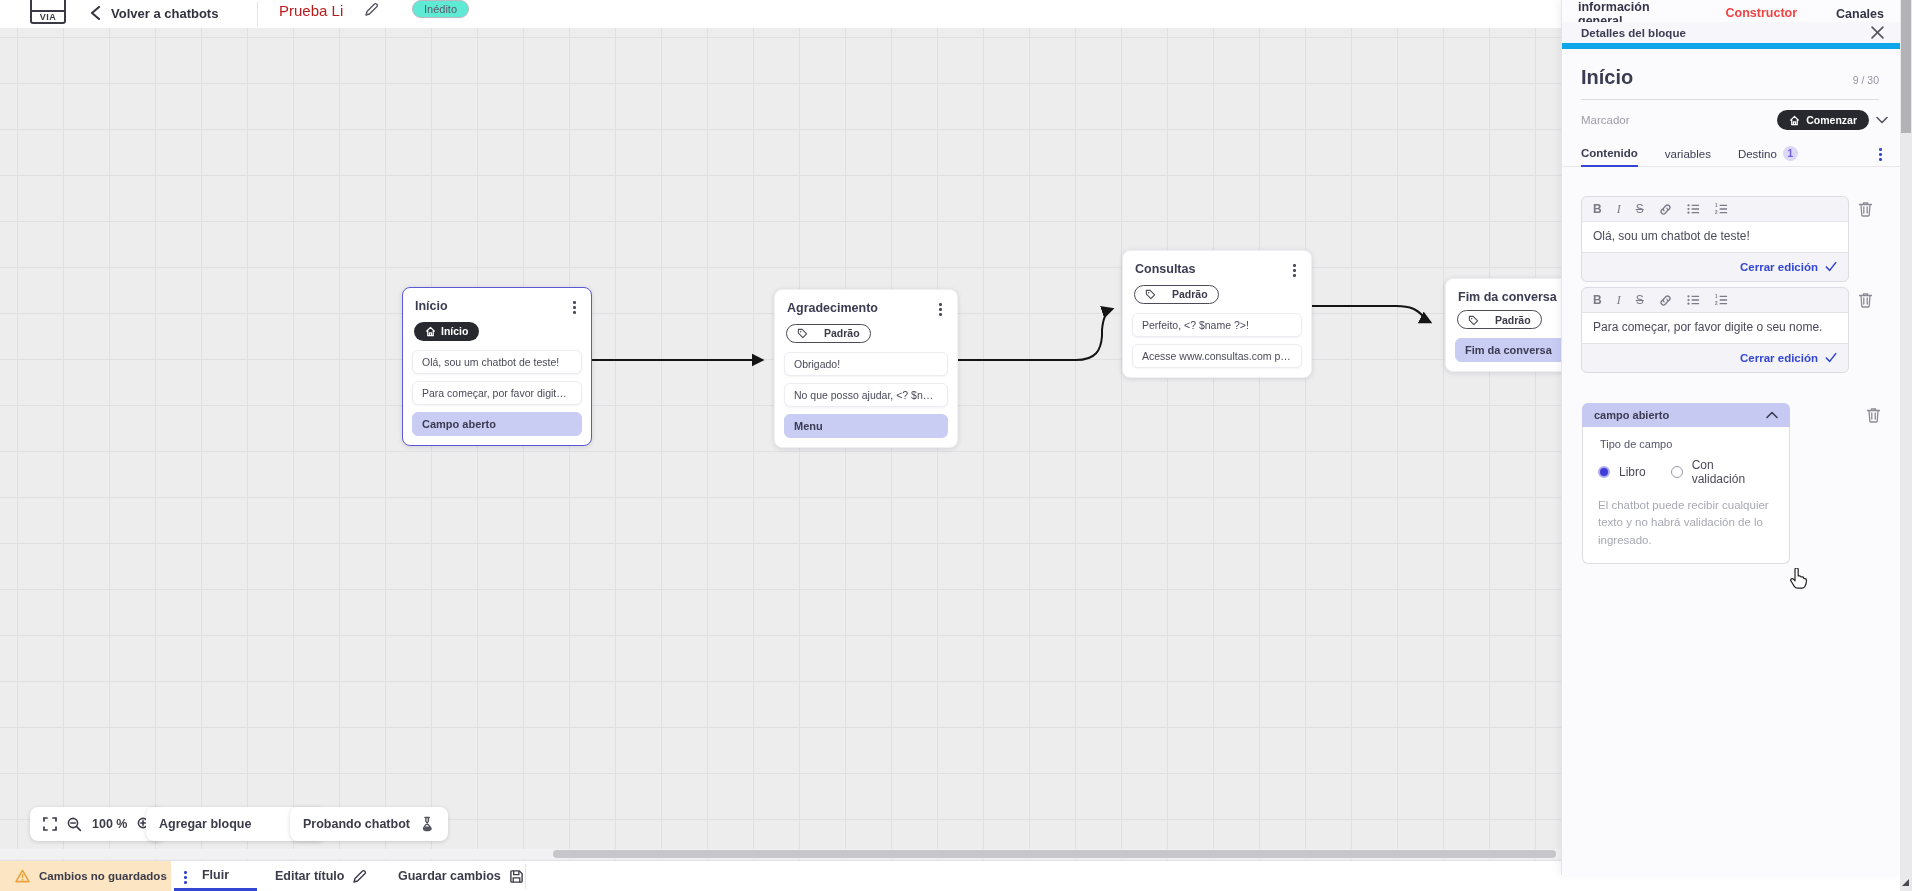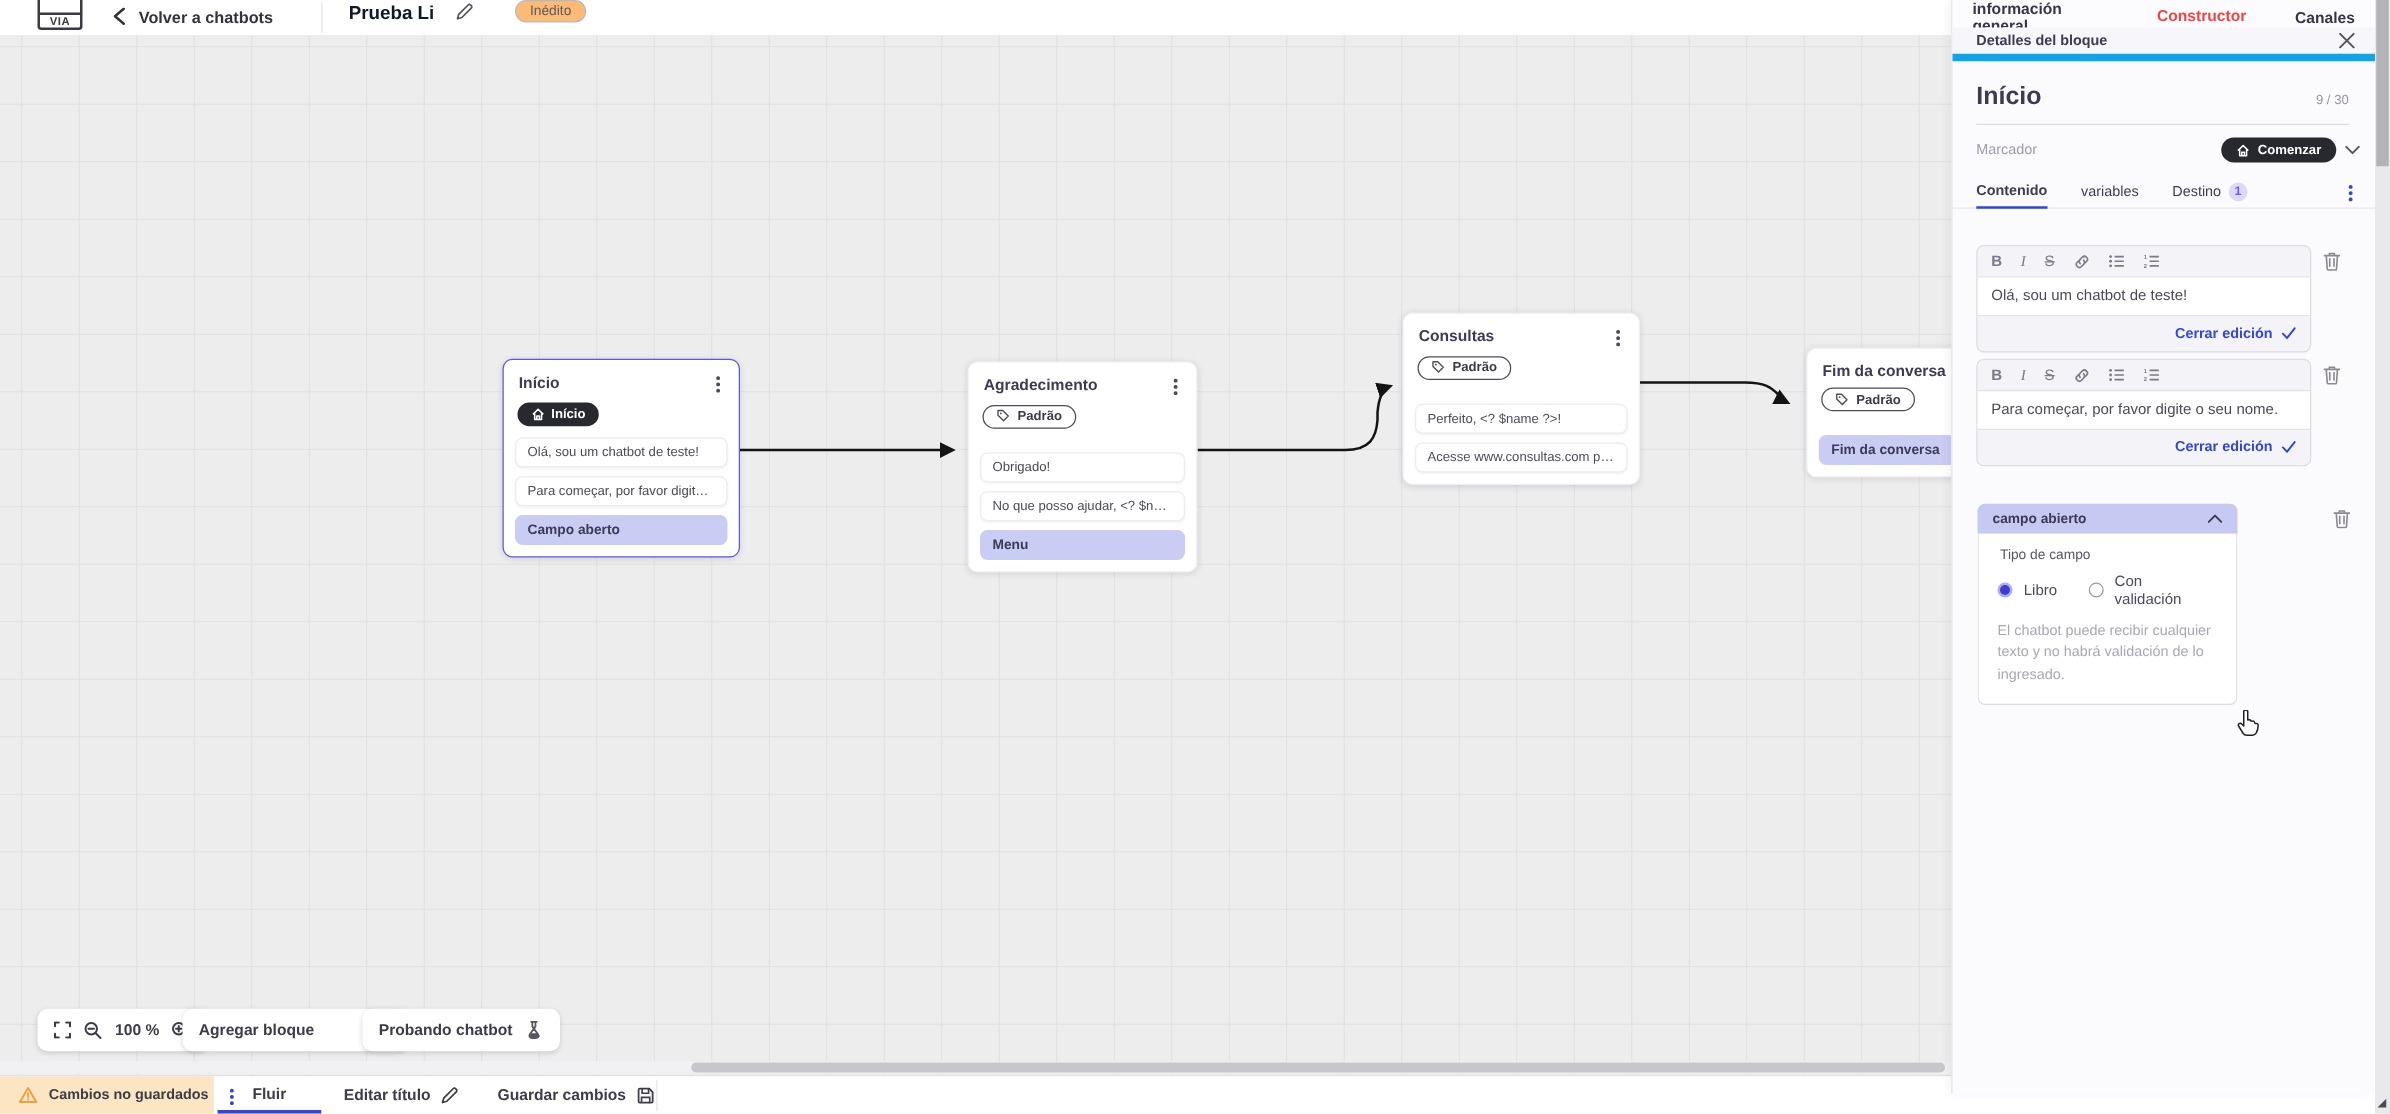--- a/index.html
+++ b/index.html
@@ -6,39 +6,39 @@
   html,body { width:1912px; height:891px; overflow:hidden; }
   body { font-family:"Liberation Sans", sans-serif; color:#3b3b52; background:#fff; position:relative; }
 
   
   #topbar { position:absolute; left:0; top:0; width:1561px; height:28px; background:#fff; z-index:6; }
   #logo { position:absolute; left:30px; top:-6px; width:36px; height:30px; border:2.5px solid #3a3a44; border-radius:3px; display:flex; align-items:flex-end; justify-content:center; background:#fff; }
   #logo span { font-size:9px; font-weight:bold; letter-spacing:0.5px; color:#3a3a44; border-top:2px solid #3a3a44; width:100%; text-align:center; }
   #back-btn { position:absolute; left:90px; top:0px; display:flex; align-items:center; gap:10px; height:26px; cursor:pointer; }
   #back-btn .lbl { font-size:13px; font-weight:bold; color:#32323e; }
   #topbar-divider { position:absolute; left:257px; top:2px; height:24px; width:1px; background:#e3e3e8; }
-  #bot-title { position:absolute; left:279px; top:2px; font-size:15px; font-weight:700; color:#0f172a; }
+  #bot-title { position:absolute; left:279px; top:2px; font-size:15px; font-weight:400; color:#b91c1c; }
   #title-pencil { position:absolute; left:364px; top:2px; }
-  #status-pill { position:absolute; left:412px; top:0px; border:1px solid #b9b9c2; border-radius:999px; padding:2px 11px; font-size:11px; color:#5a5a66; background:#fdba74; }
+  #status-pill { position:absolute; left:412px; top:0px; border:1px solid #b9b9c2; border-radius:999px; padding:2px 11px; font-size:11px; color:#5a5a66; background:#5eead4; }
 
   
   #canvas { position:absolute; left:0; top:28px; width:1561px; height:832px; background:#ededee;
     background-image:linear-gradient(#e0e0e3 1px, transparent 1px), linear-gradient(90deg, #e0e0e3 1px, transparent 1px);
     background-size:46px 46px; background-position:17px 9px; z-index:1; }
   #wires { position:absolute; left:0; top:0; width:1561px; height:891px; z-index:1; pointer-events:none; }
 
   .block { position:absolute; background:#fff; border-radius:8px; box-shadow:0 1px 5px rgba(40,40,60,.14); padding:9px 9px 9px 9px; z-index:2; border:1px solid #f0f0f3; }
   .block.selected { border:1.6px solid #5d59d6; }
   .block-head { display:flex; justify-content:space-between; align-items:flex-start; padding:2px 2px 0 3px; }
   .block-title { font-size:12.5px; font-weight:bold; color:#3b3b52; }
   .kebab { display:flex; flex-direction:column; gap:2.5px; padding:2px 4px; cursor:pointer; }
   .kebab i { width:2.6px; height:2.6px; border-radius:50%; background:#4a4a5a; display:block; }
   .kebab.blue i { background:#3346d3; }
   .badge-dark { display:inline-flex; align-items:center; gap:5px; background:#28282f; color:#fff; border-radius:999px; padding:3.5px 11px; font-size:10.5px; font-weight:bold; margin:6px 0 2px 2px; }
-  .badge-outline { display:inline-flex; align-items:flex-start; gap:6px; border:1.4px solid #4c4c58; color:#3b3b4a; border-radius:999px; padding:2.5px 10px; font-size:10.5px; font-weight:bold; margin:6px 0 12px 2px; background:#fff; }
+  .badge-outline { display:inline-flex; align-items:flex-end; gap:16px; border:1.4px solid #4c4c58; color:#3b3b4a; border-radius:999px; padding:2.5px 10px; font-size:10.5px; font-weight:bold; margin:6px 0 2px 2px; background:#fff; }
   .bitem { margin-top:7px; padding:5px 9px; border-radius:6px; font-size:10.5px; color:#4a4a5a; background:#fff; border:1px solid #ececf2; box-shadow:0 1px 2px rgba(0,0,0,.05); white-space:nowrap; overflow:hidden; text-overflow:ellipsis; }
   .bitem.action { background:#c9cdf4; border-color:#c9cdf4; font-weight:bold; color:#3b3b52; box-shadow:none; font-size:11px; }
 
   #block-inicio { left:402px; top:287px; width:190px; }
   #block-agradecimento { left:774px; top:289px; width:184px; }
   #block-consultas { left:1122px; top:250px; width:190px; }
   #block-fim { left:1445px; top:278px; width:180px; }
 
   
   .cv-card { position:absolute; top:807px; height:34px; background:#fff; border-radius:8px; box-shadow:0 1px 4px rgba(0,0,0,.15); display:flex; align-items:center; gap:10px; padding:0 13px; z-index:3; font-size:12.5px; font-weight:bold; color:#3b3b4a; }

